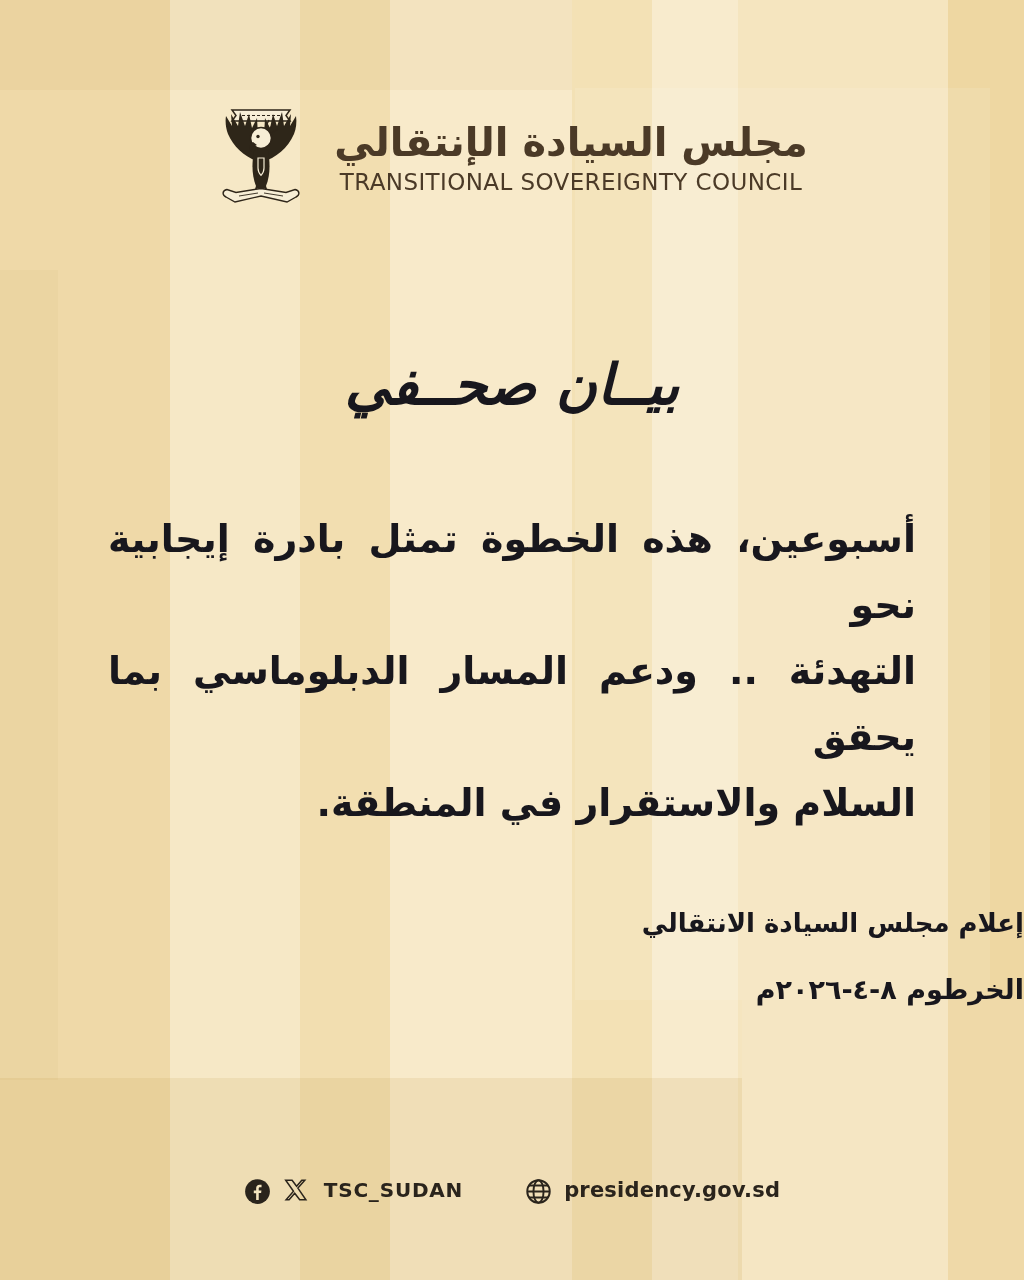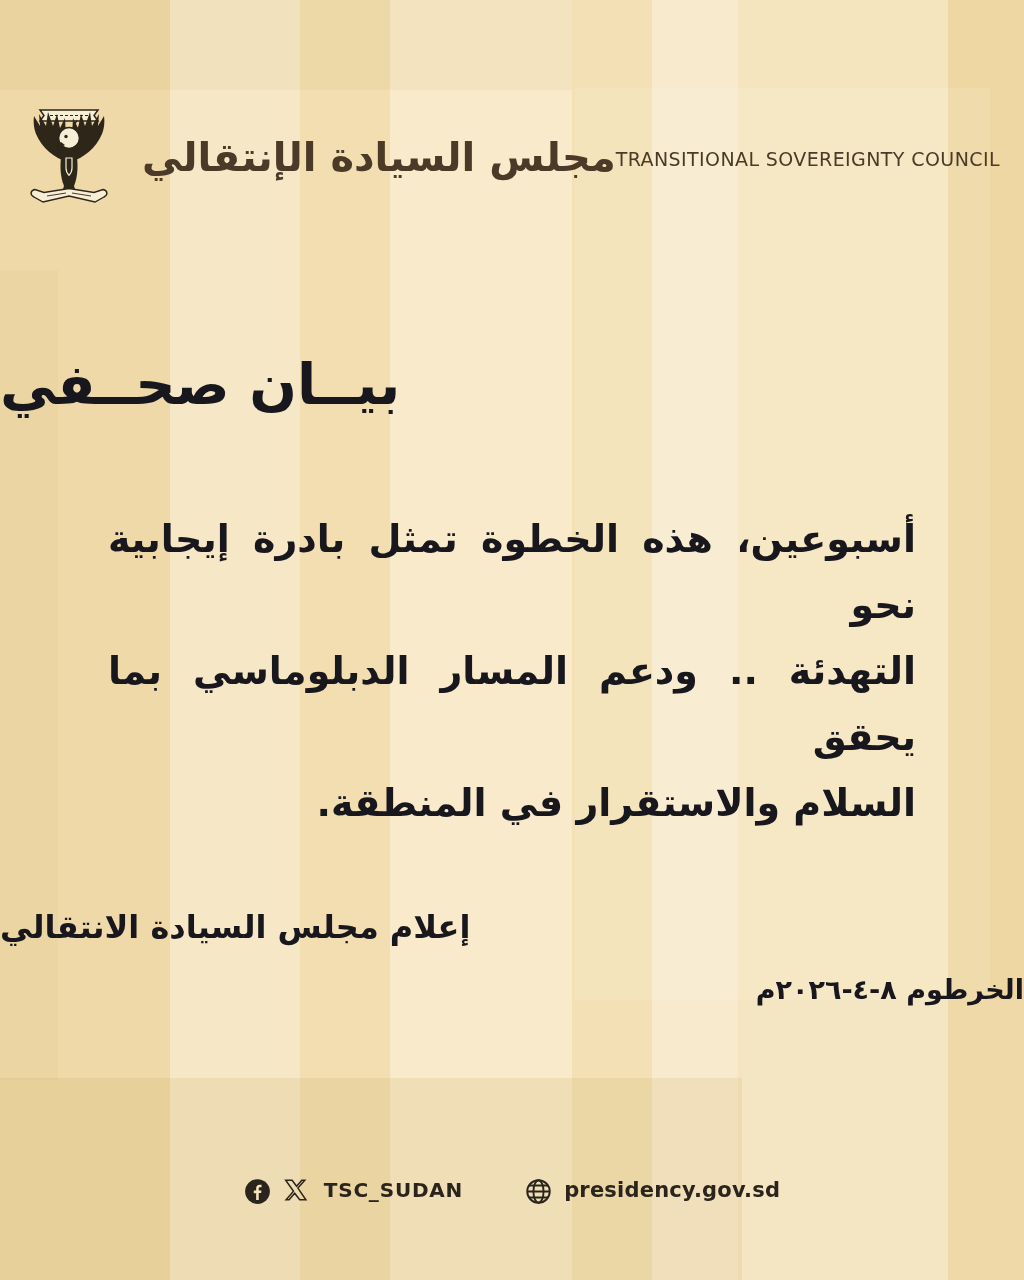--- a/index.html
+++ b/index.html
@@ -28,45 +28,45 @@
   .patch.p1{left:0;top:0;width:572px;height:90px;background:rgba(182,142,60,0.07);}
   .patch.p2{left:575px;top:88px;width:415px;height:912px;background:rgba(255,255,255,0.10);}
   .patch.p3{left:0;top:1078px;width:742px;height:202px;background:rgba(186,146,62,0.13);}
   .patch.p4{left:742px;top:1000px;width:282px;height:280px;background:rgba(255,255,255,0.07);}
   .patch.p5{left:0;top:270px;width:58px;height:810px;background:rgba(186,146,62,0.06);}
 
   .header{
     position:absolute;top:102px;left:0;right:0;
     display:flex;justify-content:center;align-items:center;gap:28px;
   }
-  .header-titles{display:flex;flex-direction:row;align-items:center;justify-content:flex-end;}
+  .header-titles{display:flex;flex-direction:column;align-items:center;justify-content:flex-end;}
   .header-ar{
     direction:rtl;font-size:40px;font-weight:bold;color:var(--header-text);
     letter-spacing:1px;white-space:nowrap;
   }
   .header-en{
-    font-size:19px;color:var(--header-text);letter-spacing:0.4px;margin-top:4px;
+    font-size:23px;color:var(--header-text);letter-spacing:0.4px;margin-top:4px;
     white-space:nowrap;
   }
 
   .statement-title{
-    position:absolute;top:352px;left:0;right:0;text-align:left;direction:rtl;
-    font-size:56px;font-weight:bold;color:var(--body-text);letter-spacing:1px;
+    position:absolute;top:352px;left:0;right:0;text-align:center;direction:rtl;
+    font-size:56px;font-weight:bold;color:var(--body-text);letter-spacing:1px;font-style:italic;
   }
 
   .statement-body{
     position:absolute;top:506px;left:108px;right:108px;direction:rtl;
     font-size:38px;font-weight:bold;color:var(--body-text);line-height:66px;
   }
   .body-line{text-align:justify;text-align-last:justify;}
   .body-line:last-child{text-align-last:right;}
 
   .signature{
-    position:absolute;top:908px;left:0;right:0;text-align:left;direction:rtl;
-    font-size:32px;font-weight:bold;color:var(--body-text);
+    position:absolute;top:908px;left:0;right:0;text-align:right;direction:rtl;
+    font-size:26px;font-weight:bold;color:var(--body-text);
   }
   .dateline{
     position:absolute;top:974px;left:0;right:0;text-align:right;direction:rtl;
     font-size:27px;font-weight:bold;color:var(--body-text);letter-spacing:0.5px;
   }
 
   .footer{
     position:absolute;top:1178px;left:0;right:0;
     display:flex;justify-content:center;align-items:flex-start;gap:12px;
     color:var(--footer-text);

